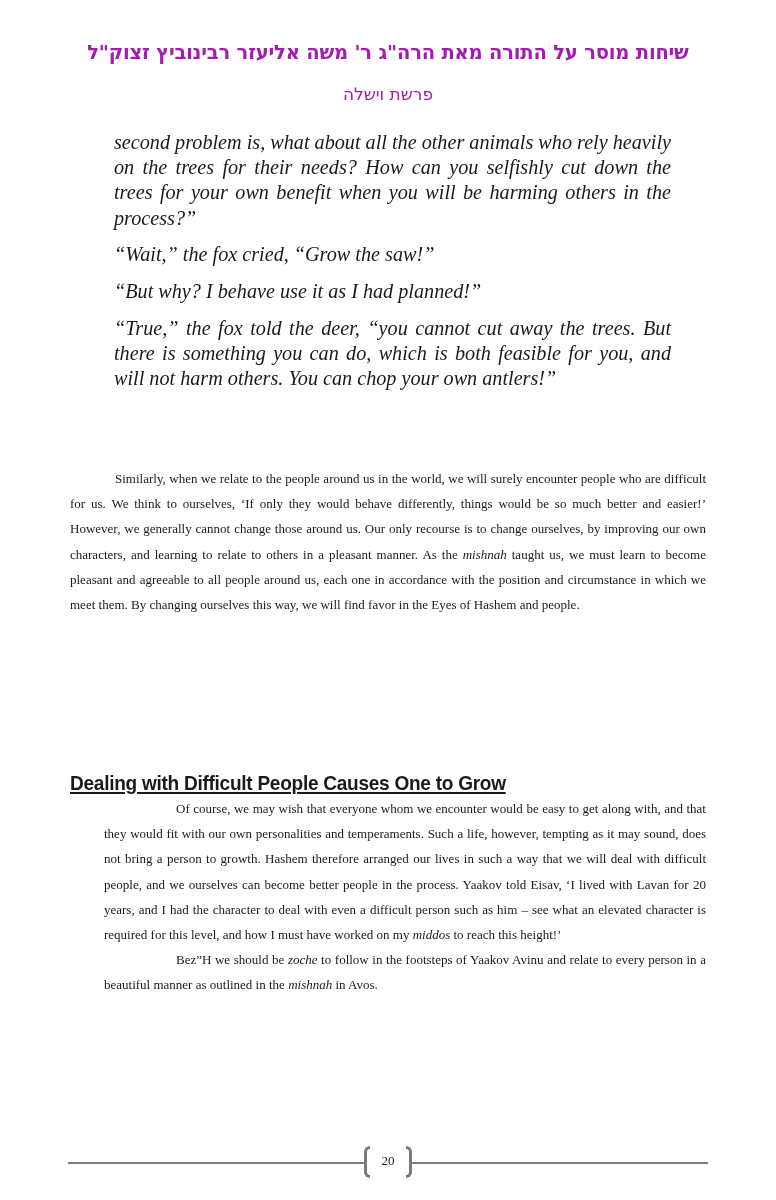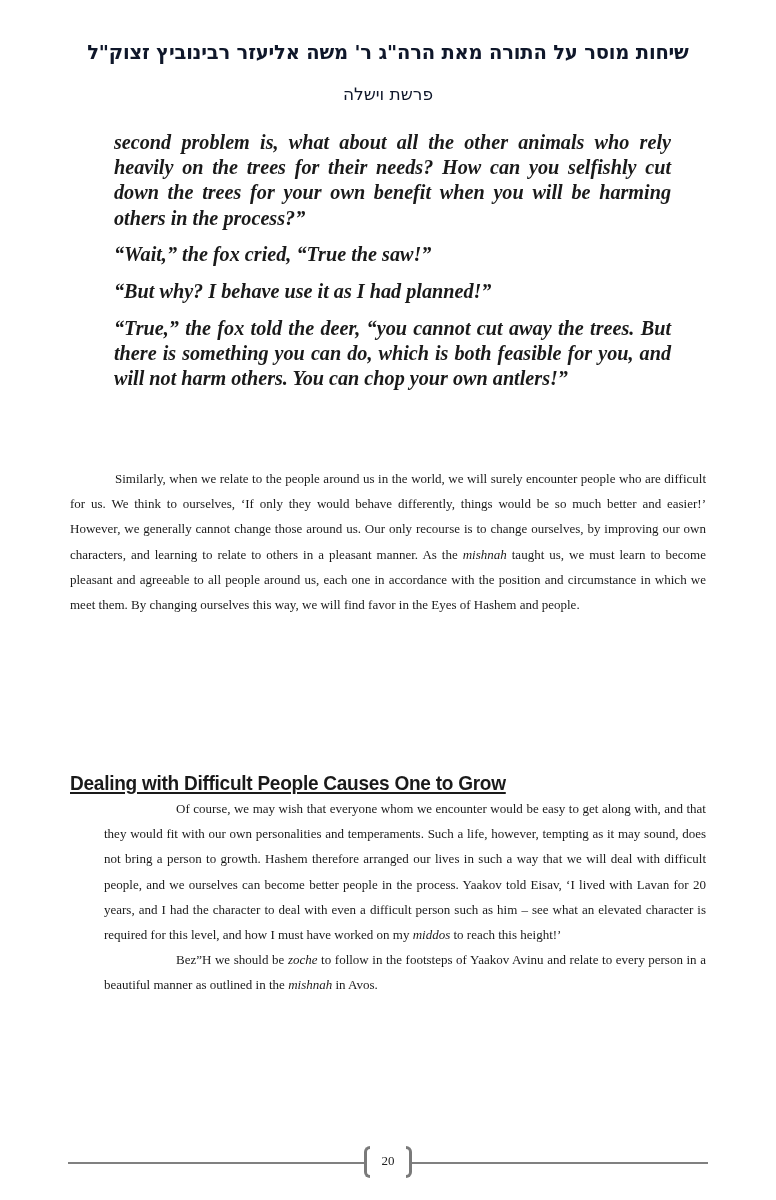--- a/index.html
+++ b/index.html
@@ -20,21 +20,21 @@
     left: 0; top: 0;
     width: 776px; height: 1200px;
   }
   .running-head {
     position: absolute;
     left: 60px;
     width: 656px;
     text-align: center;
     direction: rtl;
     font-family: "DejaVu Sans", "Liberation Sans", sans-serif;
-    color: #0f172a;
+    color: #a21caf;
   }
   .running-head.title {
     top: 41px;
     font-size: 19.5px;
     font-weight: bold;
     letter-spacing: -0.2px;
   }
   .running-head.subtitle {
     top: 84px;
     font-size: 17px;
@@ -45,21 +45,20 @@
     left: 114px;
     top: 130px;
     width: 557px;
     font-style: italic;
     font-size: 20.2px;
     line-height: 25.2px;
     text-align: justify;
   }
   .quote-block p {
     margin: 0 0 11.5px 0;
-    font-weight: bold;
   }
   .body-text {
     position: absolute;
     left: 70px;
     width: 636px;
     font-size: 13px;
     line-height: 25.2px;
     text-align: justify;
   }
   .body-text p {
@@ -131,21 +130,21 @@
 </head>
 <body>
 
 <div class="page">
 
   <div class="running-head title">שיחות מוסר על התורה מאת הרה"ג ר' משה אליעזר רבינוביץ זצוק"ל</div>
   <div class="running-head subtitle">פרשת וישלה</div>
 
   <div class="quote-block">
     <p class="last-line">second problem is, what about all the other animals who rely heavily on the trees for their needs? How can you selfishly cut down the trees for your own benefit when you will be harming others in the process?”</p>
-    <p class="last-line">“Wait,” the fox cried, “True the saw!”</p>
+    <p class="last-line">“Wait,” the fox cried, “Grow the saw!”</p>
     <p class="last-line">“But why? I behave use it as I had planned!”</p>
     <p class="last-line">“True,” the fox told the deer, “you cannot cut away the trees. But there is something you can do, which is both feasible for you, and will not harm others. You can chop your own antlers!”</p>
   </div>
 
   <div class="body-text body-1">
     <p class="last-line"><span>Similarly, when we relate to the people around us in the world, we will surely encounter people who are difficult for us. We think to ourselves, ‘If only they would behave differently, things would be so much better and easier!’ However, we generally cannot change those around us. Our only recourse is to change ourselves, by improving our own characters, and learning to relate to others in a pleasant manner. As the </span><em>mishnah</em><span> taught us, we must learn to become pleasant and agreeable to all people around us, each one in accordance with the position and circumstance in which we meet them. By changing ourselves this way, we will find favor in the Eyes of Hashem and people.</span></p>
   </div>
 
   <div class="section-heading">Dealing with Difficult People Causes One to Grow</div>
 

